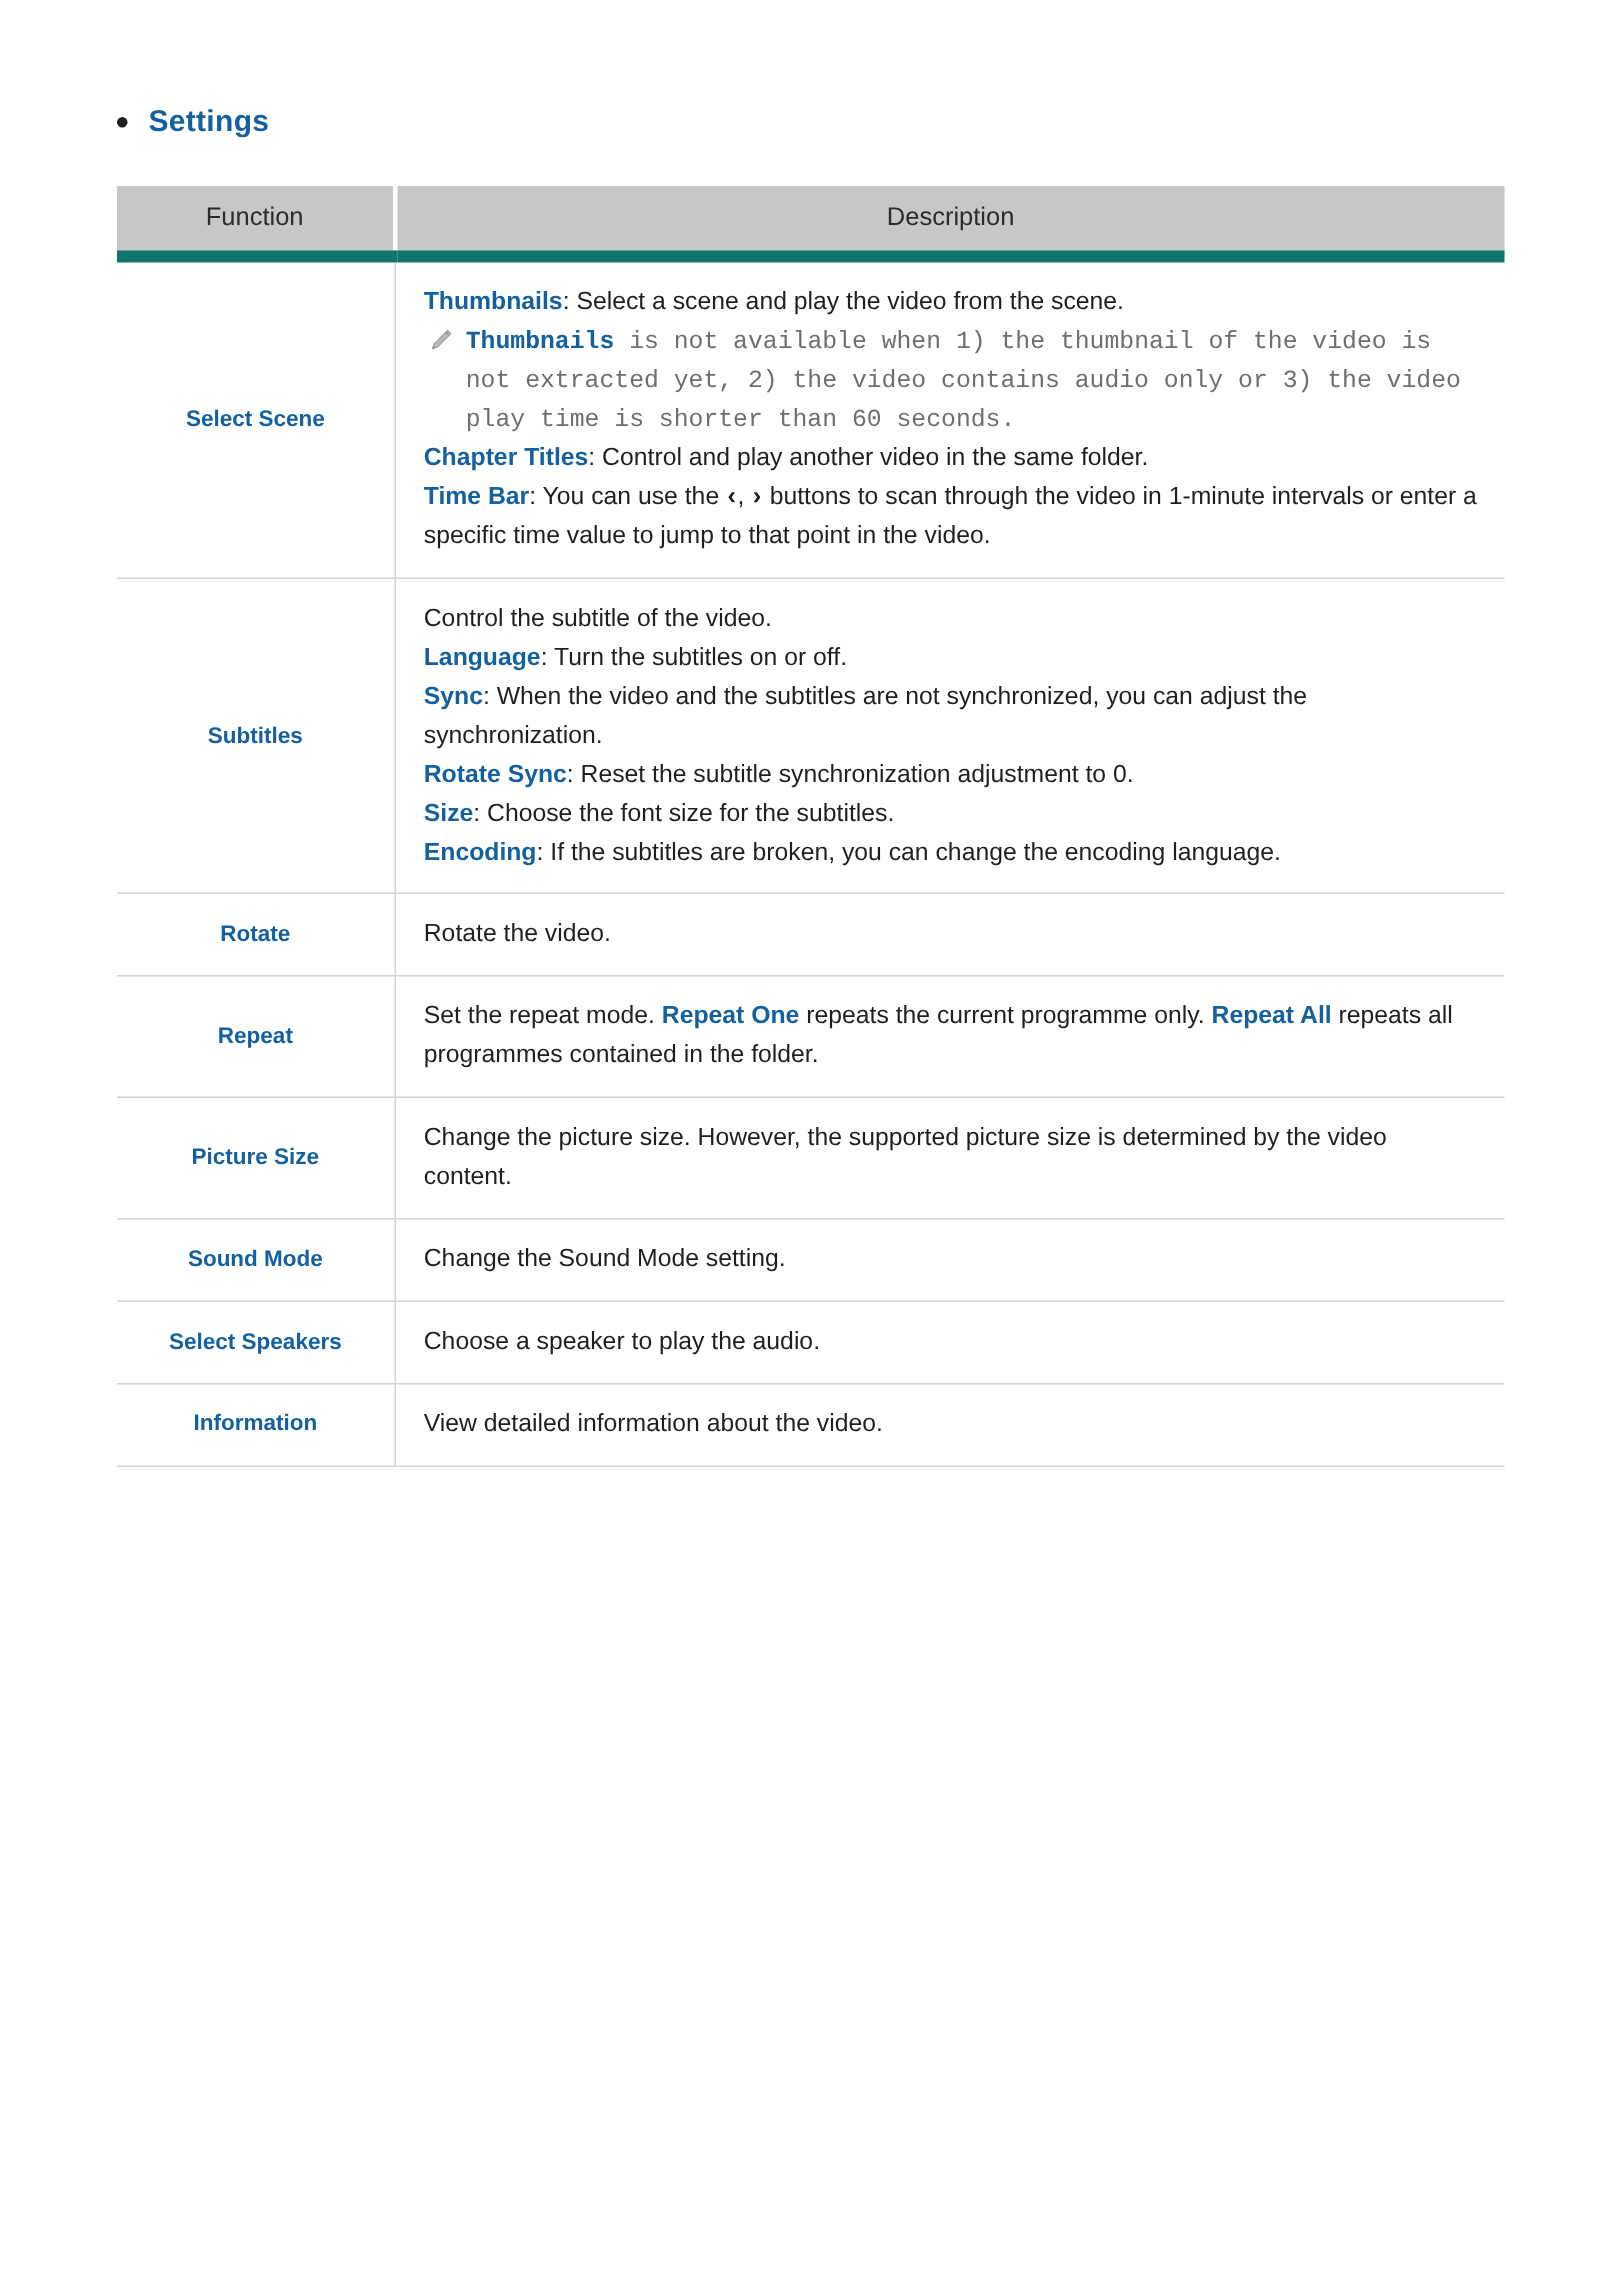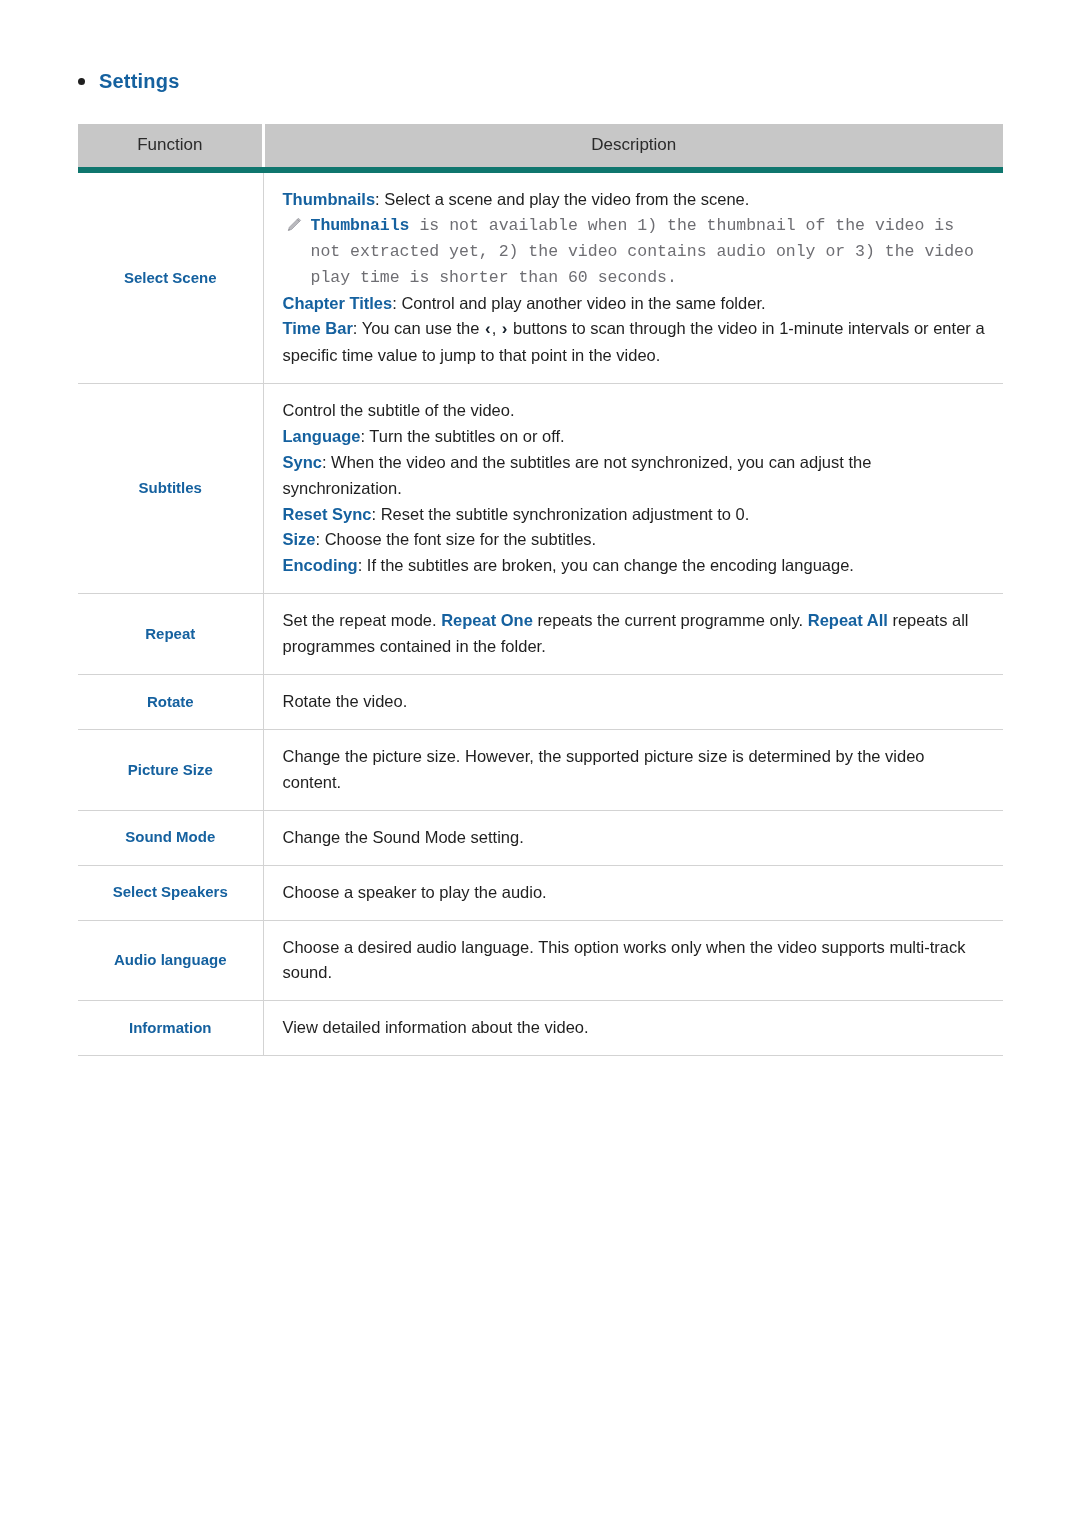--- a/index.html
+++ b/index.html
@@ -71,21 +71,21 @@
   .tbl thead th.th-func {
     border-right: 3px solid #ffffff;
   }
 
   .tbl tbody td {
     border-bottom: 1px solid #d3d3d3;
     vertical-align: middle;
     background: #ffffff;
   }
   .tbl tbody tr:first-child td {
-    border-top: 6px solid #0f766e;
+    border-top: 8px solid #0f766e;
   }
   .tbl tbody td.func {
     text-align: center;
     color: #15619f;
     font-weight: bold;
     font-size: 15px;
     border-right: 1px solid #d3d3d3;
     padding: 14px 8px;
     line-height: 1.5;
   }
@@ -171,41 +171,41 @@
           <p><span class="kw">Time Bar</span><span>: </span><span>You can use the </span><span class="chev">‹</span><span>, </span><span class="chev">›</span><span> buttons to scan through the video in 1-minute intervals or enter a specific time value to jump to that point in the video.</span></p>
         </td>
       </tr>
 
       <tr>
         <td class="func">Subtitles</td>
         <td class="desc">
           <p><span>Control the subtitle of the video.</span></p>
           <p><span class="kw">Language</span><span>: </span><span>Turn the subtitles on or off.</span></p>
           <p><span class="kw">Sync</span><span>: </span><span>When the video and the subtitles are not synchronized, you can adjust the synchronization.</span></p>
-          <p><span class="kw">Reset Sync</span><span>: </span><span>Reset the subtitle synchronization adjustment to 0.</span></p>
+          <p><span class="kw">Rotate Sync</span><span>: </span><span>Reset the subtitle synchronization adjustment to 0.</span></p>
           <p><span class="kw">Size</span><span>: </span><span>Choose the font size for the subtitles.</span></p>
           <p><span class="kw">Encoding</span><span>: </span><span>If the subtitles are broken, you can change the encoding language.</span></p>
         </td>
       </tr>
 
       <tr>
+        <td class="func">Rotate</td>
+        <td class="desc">
+          <p>Rotate the video.</p>
+        </td>
+      </tr>
+
+      <tr>
         <td class="func">Repeat</td>
         <td class="desc">
           <p><span>Set the repeat mode. </span><span class="kw">Repeat One</span><span> repeats the current programme only. </span><span class="kw">Repeat All</span><span> repeats all programmes contained in the folder.</span></p>
         </td>
       </tr>
 
       <tr>
-        <td class="func">Rotate</td>
-        <td class="desc">
-          <p>Rotate the video.</p>
-        </td>
-      </tr>
-
-      <tr>
         <td class="func">Picture Size</td>
         <td class="desc">
           <p>Change the picture size. However, the supported picture size is determined by the video content.</p>
         </td>
       </tr>
 
 
       <tr>
         <td class="func">Sound Mode</td>
         <td class="desc">
@@ -213,26 +213,20 @@
         </td>
       </tr>
 
       <tr>
         <td class="func">Select Speakers</td>
         <td class="desc">
           <p>Choose a speaker to play the audio.</p>
         </td>
       </tr>
 
-      <tr>
-        <td class="func">Audio language</td>
-        <td class="desc">
-          <p>Choose a desired audio language. This option works only when the video supports multi-track sound.</p>
-        </td>
-      </tr>
 
       <tr>
         <td class="func">Information</td>
         <td class="desc">
           <p>View detailed information about the video.</p>
         </td>
       </tr>
 
     </tbody>
   </table>

